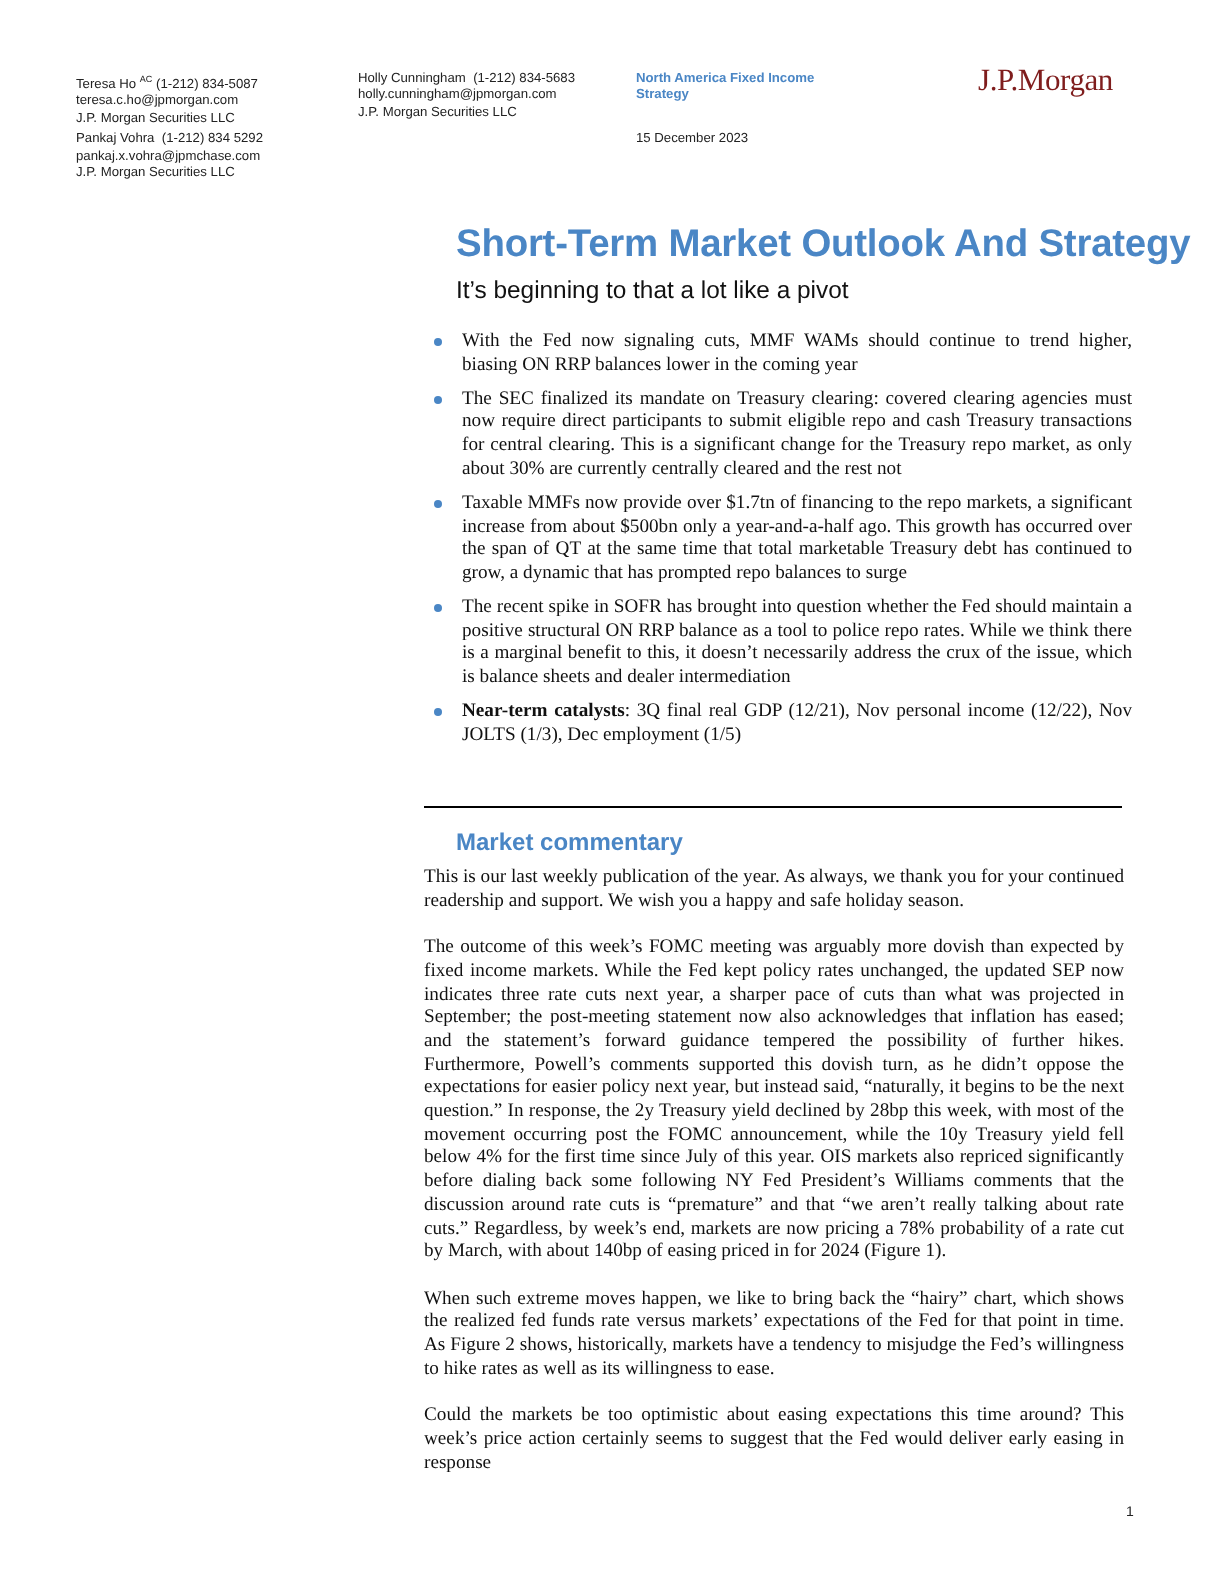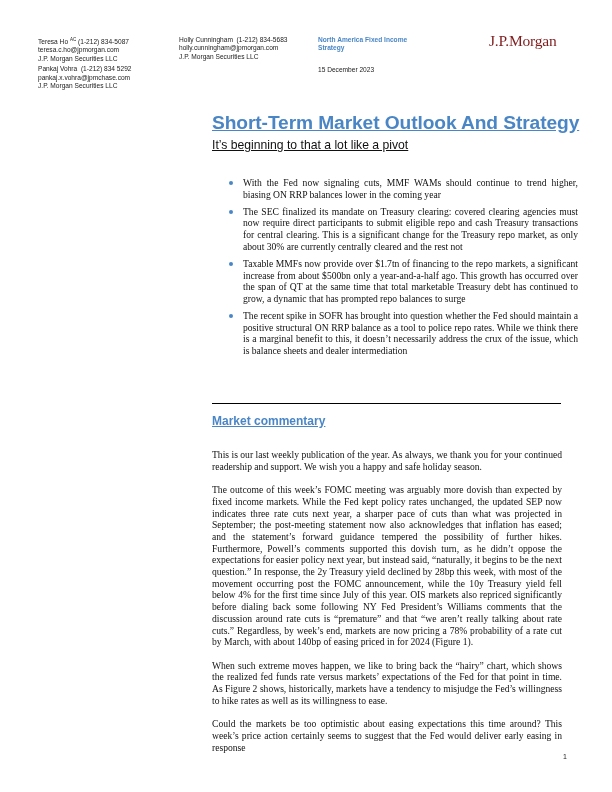--- a/index.html
+++ b/index.html
@@ -9,34 +9,34 @@
     .hdr-a { left: 38px; }
     .hdr-b { left: 179px; }
     .hdr-c { left: 318px; color: #4a86c5; font-weight: bold; }
     .hdr-date { position: absolute; left: 318px; top: 66px; font-family: "Liberation Sans", sans-serif; font-size: 6.6px; color: #222; }
     .author-block { margin-bottom: 2.5px; }
     .author-block div { white-space: nowrap; }
     sup.tag { font-size: 4.5px; vertical-align: 3px; }
 
     .logo { position: absolute; left: 489px; top: 32px; font-family: "Liberation Serif", serif; font-size: 15.5px; color: #7f1d1d; letter-spacing: -0.2px; }
 
-    .main { position: absolute; left: 212px; width: 350px; text-decoration: underline; }
+    .main { position: absolute; left: 228px; width: 350px; }
     .title { top: 112px; font-family: "Liberation Sans", sans-serif; font-weight: bold; font-size: 19.2px; color: #4a86c5; white-space: nowrap; letter-spacing: -0.1px; }
     .subtitle { top: 138px; font-family: "Liberation Sans", sans-serif; font-size: 12.2px; color: #111; white-space: nowrap; }
 
-    .bullets { position: absolute; left: 212px; top: 161px; width: 350px; margin: 16px; padding: 0; list-style: none; font-family: "Liberation Serif", serif; font-size: 9.6px; line-height: 11.7px; color: #111; text-align: justify; }
+    .bullets { position: absolute; left: 212px; top: 161px; width: 350px; margin: 4px; padding: 0; list-style: none; font-family: "Liberation Serif", serif; font-size: 9.6px; line-height: 11.7px; color: #111; text-align: justify; }
     .bullets li { position: relative; padding-left: 15px; margin-bottom: 5.3px; }
     .bullets li .dot { position: absolute; left: 1px; top: 4px; width: 4px; height: 4px; border-radius: 50%; background: #4a86c5; }
     .bullets li b { font-weight: bold; }
 
     .rule { position: absolute; left: 212px; top: 403px; width: 349px; height: 0; border-top: 1px solid #000; }
 
     .section-head { top: 414px; font-family: "Liberation Sans", sans-serif; font-weight: bold; font-size: 12px; color: #4a86c5; }
 
-    .body-text { position: absolute; left: 212px; top: 433px; width: 350px; font-family: "Liberation Serif", serif; font-size: 9.6px; line-height: 11.7px; color: #111; text-align: justify; margin-top: 16px; }
+    .body-text { position: absolute; left: 212px; top: 433px; width: 350px; font-family: "Liberation Serif", serif; font-size: 9.6px; line-height: 11.7px; color: #111; text-align: justify; }
     .body-text p { margin: 0 0 11.7px 0; }
 
     .page-num { position: absolute; left: 563px; top: 753px; font-family: "Liberation Sans", sans-serif; font-size: 7px; color: #222; }
   </style>
 </head>
 <body>
 
 <div class="header-col hdr-a">
   <div class="author-block">
     <div>
@@ -77,20 +77,21 @@
 <div class="logo">J.P.Morgan</div>
 
 <div class="main title">Short-Term Market Outlook And Strategy</div>
 <div class="main subtitle">It’s beginning to that a lot like a pivot</div>
 
 <ul class="bullets">
   <li><span class="dot"></span><span>With the Fed now signaling cuts, MMF WAMs should continue to trend higher, biasing ON RRP balances lower in the coming year</span></li>
   <li><span class="dot"></span><span>The SEC finalized its mandate on Treasury clearing: covered clearing agencies must now require direct participants to submit eligible repo and cash Treasury transactions for central clearing. This is a significant change for the Treasury repo market, as only about 30% are currently centrally cleared and the rest not</span></li>
   <li><span class="dot"></span><span>Taxable MMFs now provide over $1.7tn of financing to the repo markets, a significant increase from about $500bn only a year-and-a-half ago. This growth has occurred over the span of QT at the same time that total marketable Treasury debt has continued to grow, a dynamic that has prompted repo balances to surge</span></li>
   <li><span class="dot"></span><span>The recent spike in SOFR has brought into question whether the Fed should maintain a positive structural ON RRP balance as a tool to police repo rates. While we think there is a marginal benefit to this, it doesn’t necessarily address the crux of the issue, which is balance sheets and dealer intermediation</span></li>
+  <li><span class="dot"></span><b>Near-term catalysts</b><span>: 3Q final real GDP (12/21), Nov personal income (12/22), Nov JOLTS (1/3), Dec employment (1/5)</span></li>
 </ul>
 
 <div class="rule"></div>
 
 <div class="main section-head">Market commentary</div>
 
 <div class="body-text">
   <p>This is our last weekly publication of the year. As always, we thank you for your continued readership and support. We wish you a happy and safe holiday season.</p>
   <p>The outcome of this week’s FOMC meeting was arguably more dovish than expected by fixed income markets. While the Fed kept policy rates unchanged, the updated SEP now indicates three rate cuts next year, a sharper pace of cuts than what was projected in Septem­ber; the post-meeting statement now also acknowledges that inflation has eased; and the statement’s forward guidance tempered the possibility of further hikes. Furthermore, Pow­ell’s comments supported this dovish turn, as he didn’t oppose the expectations for easier policy next year, but instead said, “naturally, it begins to be the next question.” In response, the 2y Treasury yield declined by 28bp this week, with most of the movement occurring post the FOMC announcement, while the 10y Treasury yield fell below 4% for the first time since July of this year. OIS markets also repriced significantly before dialing back some following NY Fed President’s Williams comments that the discussion around rate cuts is “premature” and that “we aren’t really talking about rate cuts.” Regardless, by week’s end, markets are now pricing a 78% probability of a rate cut by March, with about 140bp of easing priced in for 2024 (Figure 1).</p>
   <p>When such extreme moves happen, we like to bring back the “hairy” chart, which shows the realized fed funds rate versus markets’ expectations of the Fed for that point in time. As Figure 2 shows, historically, markets have a tendency to misjudge the Fed’s willingness to hike rates as well as its willingness to ease.</p>

